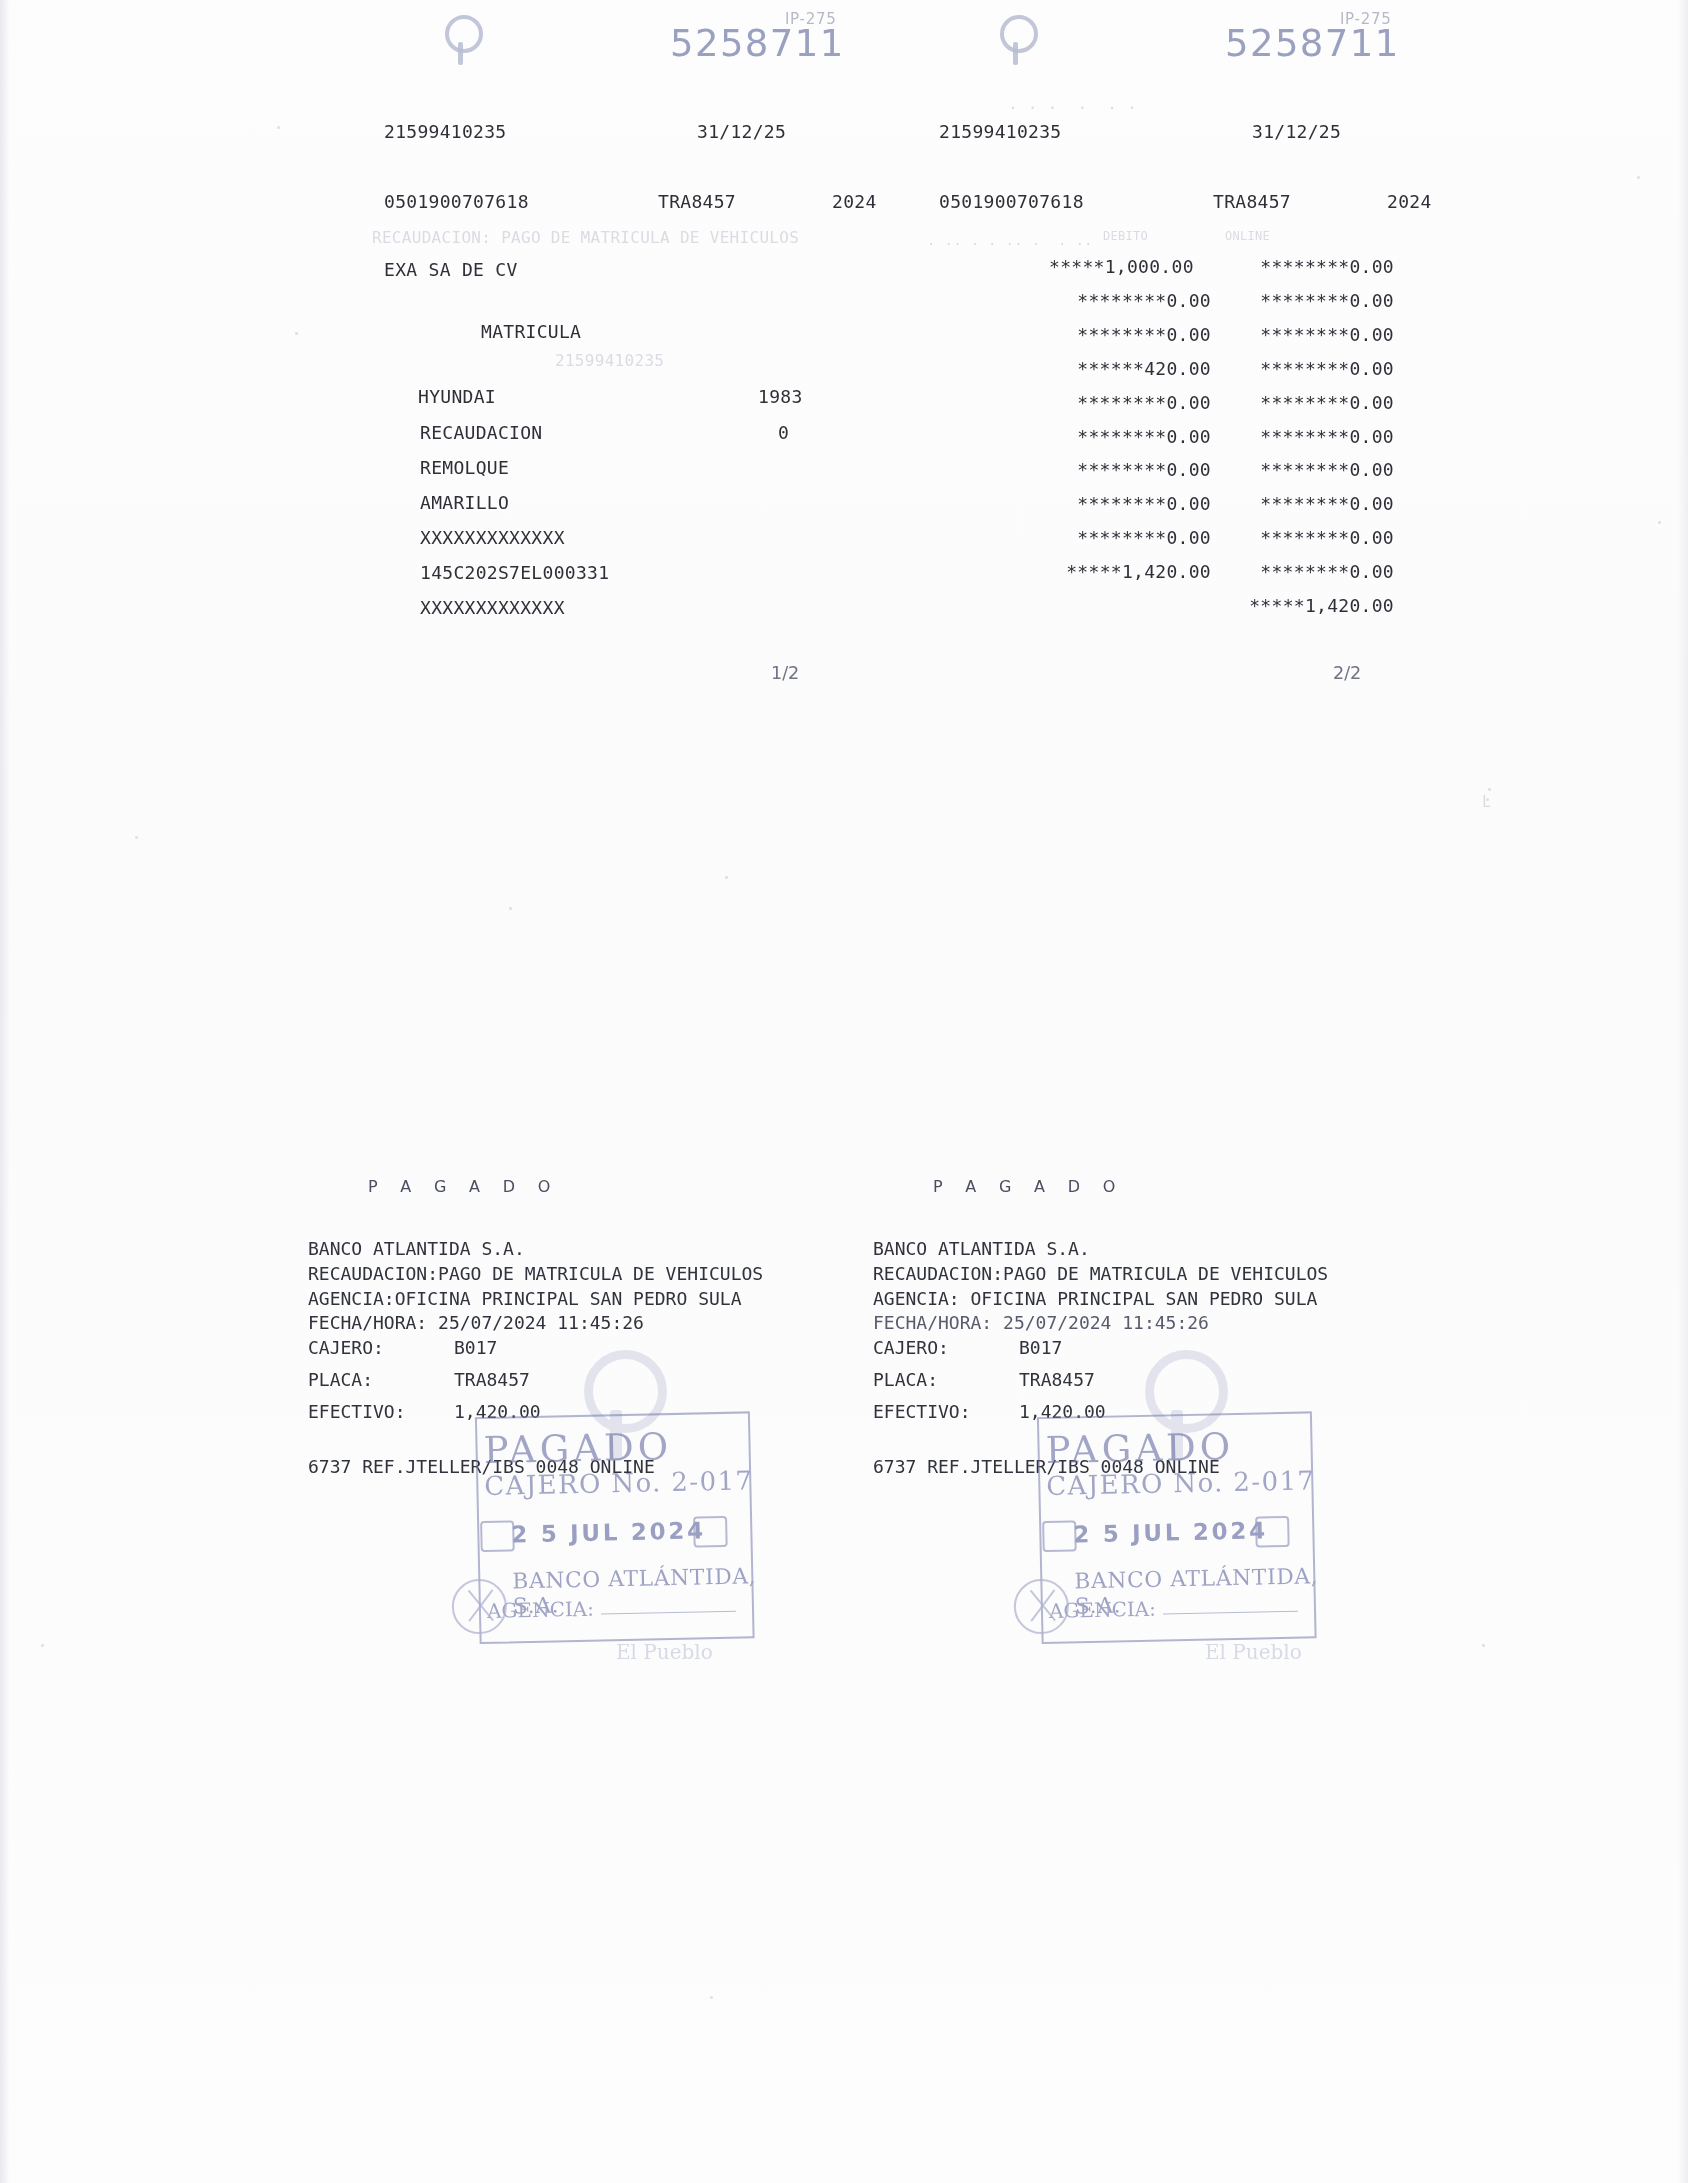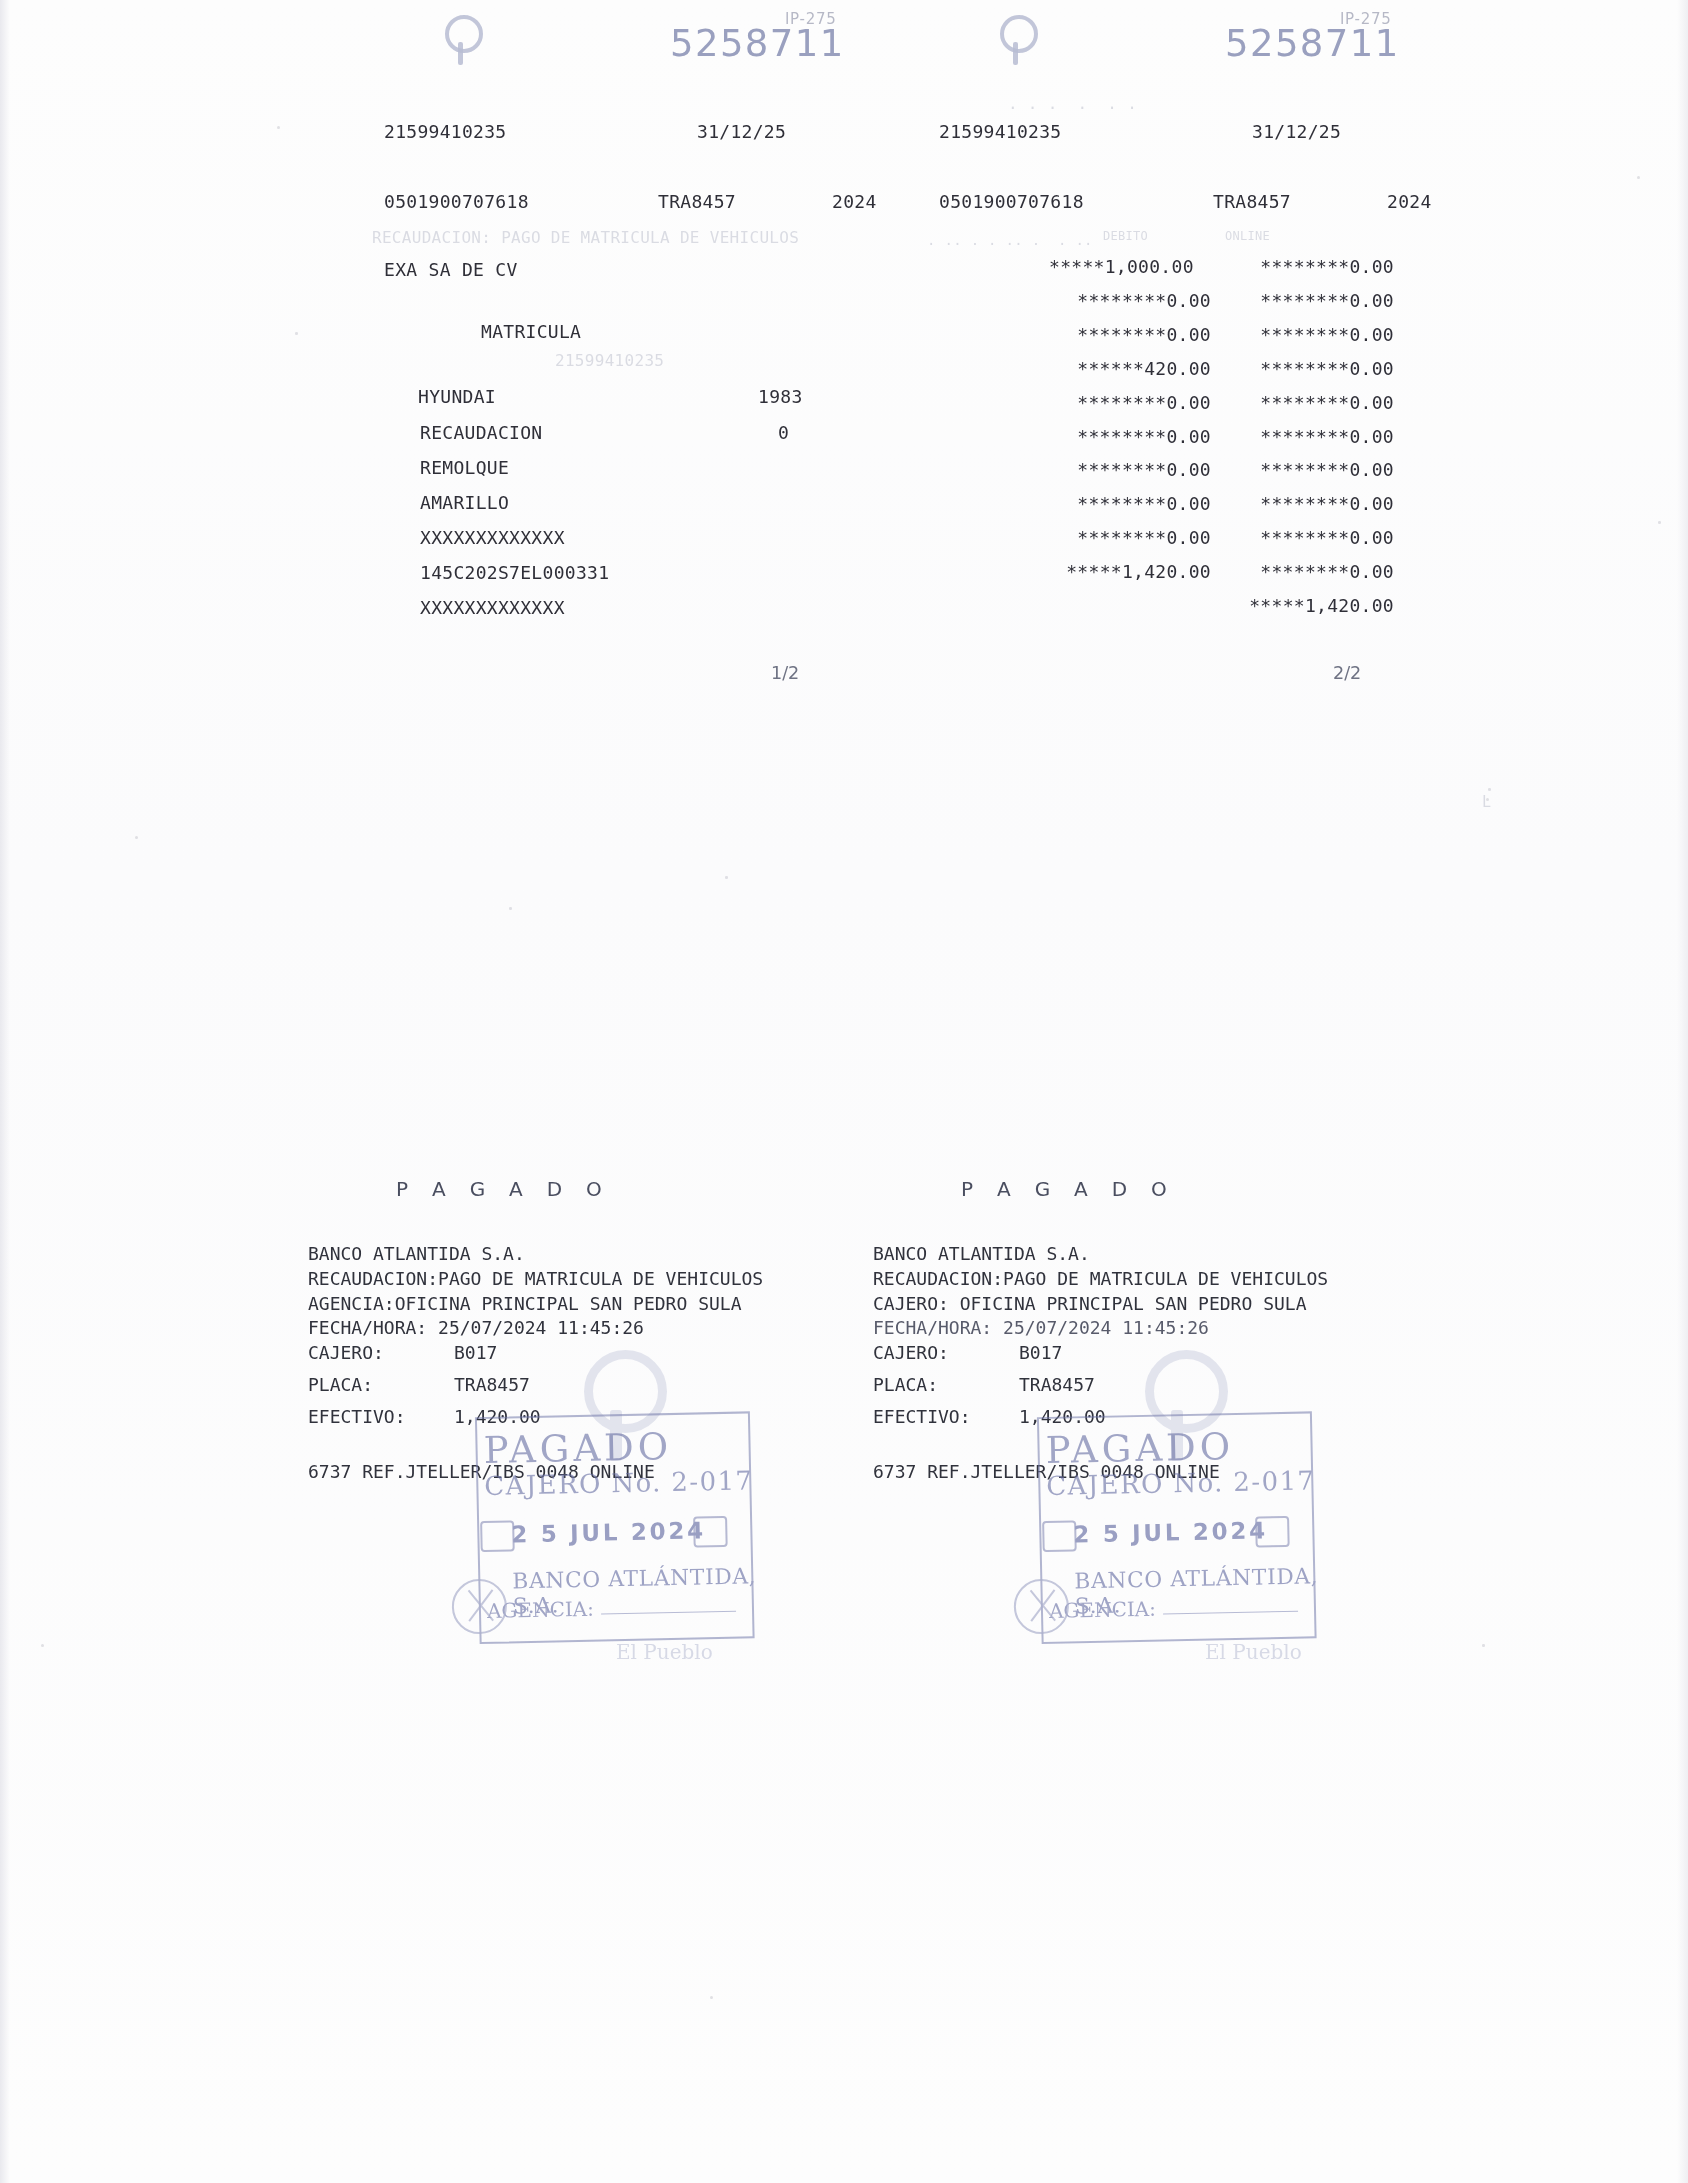--- a/index.html
+++ b/index.html
@@ -124,24 +124,24 @@
   
   .paid-block {
     position: absolute;
     width: 562px;
   }
   .paid-block.left  { left: 308px; top: 1177px; }
   .paid-block.right { left: 873px; top: 1177px; }
 
   .pagado-word {
     font-family: "DejaVu Sans", "Liberation Sans", sans-serif;
-    font-size: 20px;
+    font-size: 16px;
     letter-spacing: 8.8px;
     color: #4a4e60;
-    margin-left: 88px;
+    margin-left: 60px;
     margin-bottom: 41px;
   }
   .paid-line {
     white-space: pre;
     font-size: 18px;
     line-height: 1.38;
     color: #30323c;
   }
   .paid-line.dim { color: #585b6b; }
   .paid-gap { height: 23px; }
@@ -432,21 +432,21 @@
   </div>
 
   <div class="wm-text" style="left:308px;top:443px;">El Pueblo</div>
 </div>
 
 <div class="paid-block right">
   <div class="pagado-word">P A G A D O</div>
 
   <div class="paid-line">BANCO ATLANTIDA S.A.</div>
   <div class="paid-line">RECAUDACION:PAGO DE MATRICULA DE VEHICULOS</div>
-  <div class="paid-line">CAJERO: OFICINA PRINCIPAL SAN PEDRO SULA</div>
+  <div class="paid-line">AGENCIA: OFICINA PRINCIPAL SAN PEDRO SULA</div>
   <div class="paid-line dim">FECHA/HORA: 25/07/2024 11:45:26</div>
 
   <div style="position:relative;height:32px;">
     <span class="paid-line" style="position:absolute;left:0;top:0;">CAJERO:</span>
     <span class="paid-line" style="position:absolute;left:146px;top:0;">B017</span>
   </div>
   <div style="position:relative;height:32px;">
     <span class="paid-line" style="position:absolute;left:0;top:0;">PLACA:</span>
     <span class="paid-line" style="position:absolute;left:146px;top:0;">TRA8457</span>
   </div>

